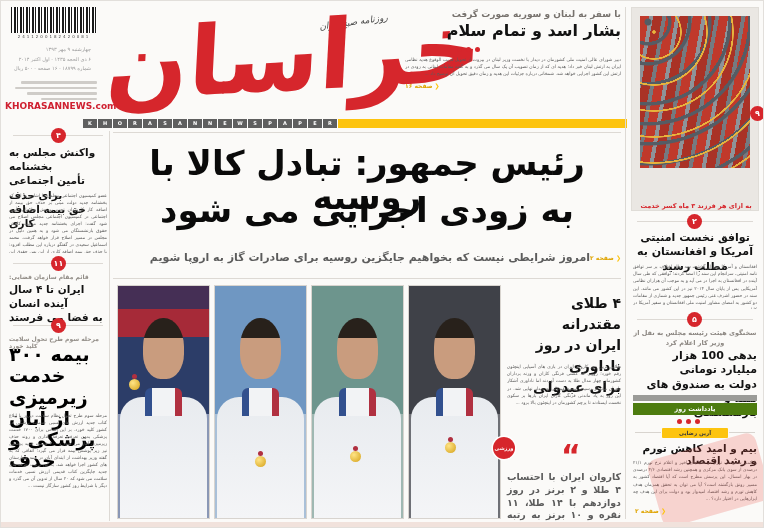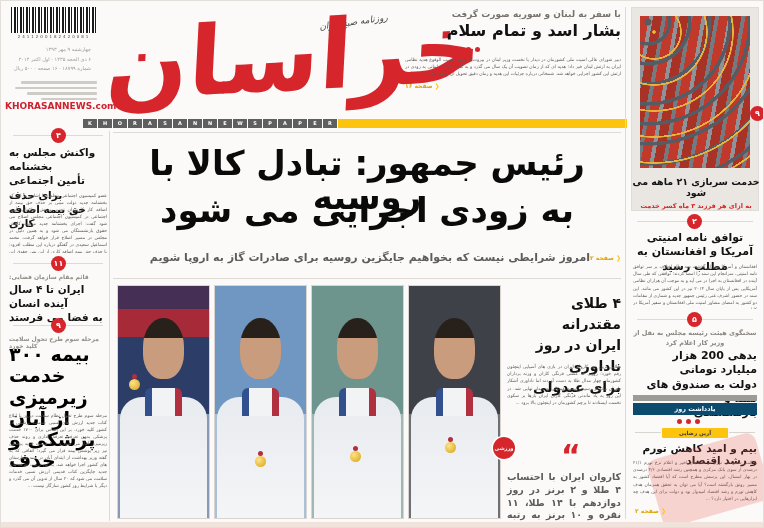--- a/index.html
+++ b/index.html
@@ -54,21 +54,21 @@
     background-image:
       repeating-radial-gradient(circle at 14px 16px,#e8b33c 0 1.5px,rgba(0,0,0,0) 2px 26px),
       repeating-radial-gradient(circle at 8px 6px,#555c64 0 3px,rgba(0,0,0,0) 4px 20px),
       repeating-linear-gradient(100deg,#c0392b 0 9px,#8e9399 9px 13px,#a93226 13px 22px,#757a80 22px 26px);
     background-color:#a8a39c;}
   .sb{left:632px;width:124px;text-align:center;}
   .sb-title{font-size:11px;font-weight:800;color:#121212;line-height:1.3;}
   .sb-body{font-size:4.5px;color:#5c5c5c;text-align:justify;line-height:1.6;overflow:hidden;}
   .sb-kicker{font-size:6.5px;font-weight:bold;color:#8c8782;line-height:1.5;}
   .graybar{left:632px;top:394px;width:124px;height:6px;background:#9b9b98;}
-  .redbar{left:632px;top:402px;width:124px;height:12px;background:#0c4a6e;color:#fff;
+  .redbar{left:632px;top:402px;width:124px;height:12px;background:#4d7c0f;color:#fff;
     font-size:6.5px;font-weight:bold;line-height:12px;text-align:center;}
   .pill{left:661px;top:427px;width:66px;height:10px;background:#fdc40f;color:#3a3a3a;
     font-size:5.5px;font-weight:bold;line-height:10px;text-align:center;border-radius:1px;}
   .pill-line{position:absolute;top:431px;width:26px;border-top:1px solid #d8d4cf;}
   .watermark{left:652px;top:444px;width:112px;height:70px;background:rgba(232,74,64,0.22);
     transform:rotate(-16deg);border-radius:10px;}
   
   .photos{left:116px;top:284px;display:flex;gap:4px;direction:ltr;}
   .ath{position:relative;width:93px;height:234px;overflow:hidden;border:1px solid #d8d4cf;box-sizing:border-box;}
   .ath .head{position:absolute;top:14%;left:27%;width:46%;height:26%;border-radius:48% 48% 42% 42%;
@@ -197,42 +197,41 @@
   <div class="abs lc lc-big" style="top:343px">
     <div>بیمه ۳۰۰ خدمت</div>
     <div>زیرمیزی از آبان</div>
     <div>پزشکی و حذف</div>
   </div>
   <div class="abs lc lc-body" style="top:412px;height:106px">مرحله سوم طرح تحول نظام سلامت دیروز با ابلاغ کتاب جدید ارزش های نسبی خدمات پزشکی در کشور کلید خورد. بر این اساس برای ۱۷۰۰ خدمت پزشکی بدون تعرفه، تعرفه گذاری و روند حذف زیرمیزی آغاز می شود و ۳۰۰ خدمت جدید پزشکی نیز زیر پوشش بیمه قرار می گیرد؛ اتفاقی که به گفته وزیر بهداشت از ابتدای آبان در همه بیمارستان های کشور اجرا خواهد شد. به این ترتیب تعرفه های جدید جایگزین کتاب قدیمی ارزش نسبی خدمات سلامت می شود که ۲۰ سال از تدوین آن می گذرد و دیگر با شرایط روز کشور سازگار نیست ...</div>
 
   <div class="abs card">
     <div class="soldiers"></div>
     <div class="num-circle" style="right:-7px;top:98px">۹</div>
-    <div class="abs" style="left:0;top:168px;width:128px;text-align:center;font-size:9.5px;font-weight:800;color:#121212">خدمت سربازی ۲۱ ماهه می شود</div>
     <div class="abs" style="left:0;top:194px;width:128px;text-align:center;font-size:6.5px;font-weight:bold;color:#d6262c">به ازای هر فرزند ۳ ماه کسر خدمت</div>
   </div>
 
   <div class="sec-div" style="left:636px;top:220px;width:116px">
     <div class="num-circle" style="left:50px;top:-8px">۲</div>
   </div>
   <div class="abs sb sb-title" style="top:230px">
-    <div>توافق نامه امنیتی</div>
+    <div>توافق نخست امنیتی</div>
     <div>آمریکا و افغانستان به مطلب رسید</div>
   </div>
   <div class="abs sb sb-body" style="top:262px;height:46px">افغانستان و آمریکا پس از گذشت سه سال اختلاف بر سر توافق نامه امنیتی، سرانجام این سند را امضا کردند؛ توافقی که طی سال آینده در افغانستان به اجرا در می آید و به موجب آن هزاران نظامی آمریکایی پس از پایان سال ۲۰۱۴ نیز در این کشور می مانند. این سند در حضور اشرف غنی رئیس جمهور جدید و شماری از مقامات دو کشور به امضای مشاور امنیت ملی افغانستان و سفیر آمریکا در کابل رسید ...</div>
 
   <div class="sec-div" style="left:636px;top:318px;width:116px">
     <div class="num-circle" style="left:50px;top:-8px">۵</div>
   </div>
   <div class="abs sb sb-kicker" style="top:328px">
     <div>سخنگوی هیئت رئیسه مجلس به نقل از</div>
     <div>وزیر کار اعلام کرد</div>
   </div>
   <div class="abs sb" style="top:348px;text-align:right">
-    <div class="sb-title">بدهی 200 هزار میلیارد تومانی</div>
+    <div class="sb-title">بدهی 100 هزار میلیارد تومانی</div>
     <div class="sb-title">دولت به صندوق های بیمه و</div>
     <div class="sb-title">بازنشستگی</div>
   </div>
 
   <div class="abs graybar"></div>
   <div class="abs redbar">یادداشت روز</div>
   <div class="abs" style="left:676px;top:418px;display:flex;gap:4px">
     <div class="dot"></div>
       <div class="dot"></div>
       <div class="dot"></div>

